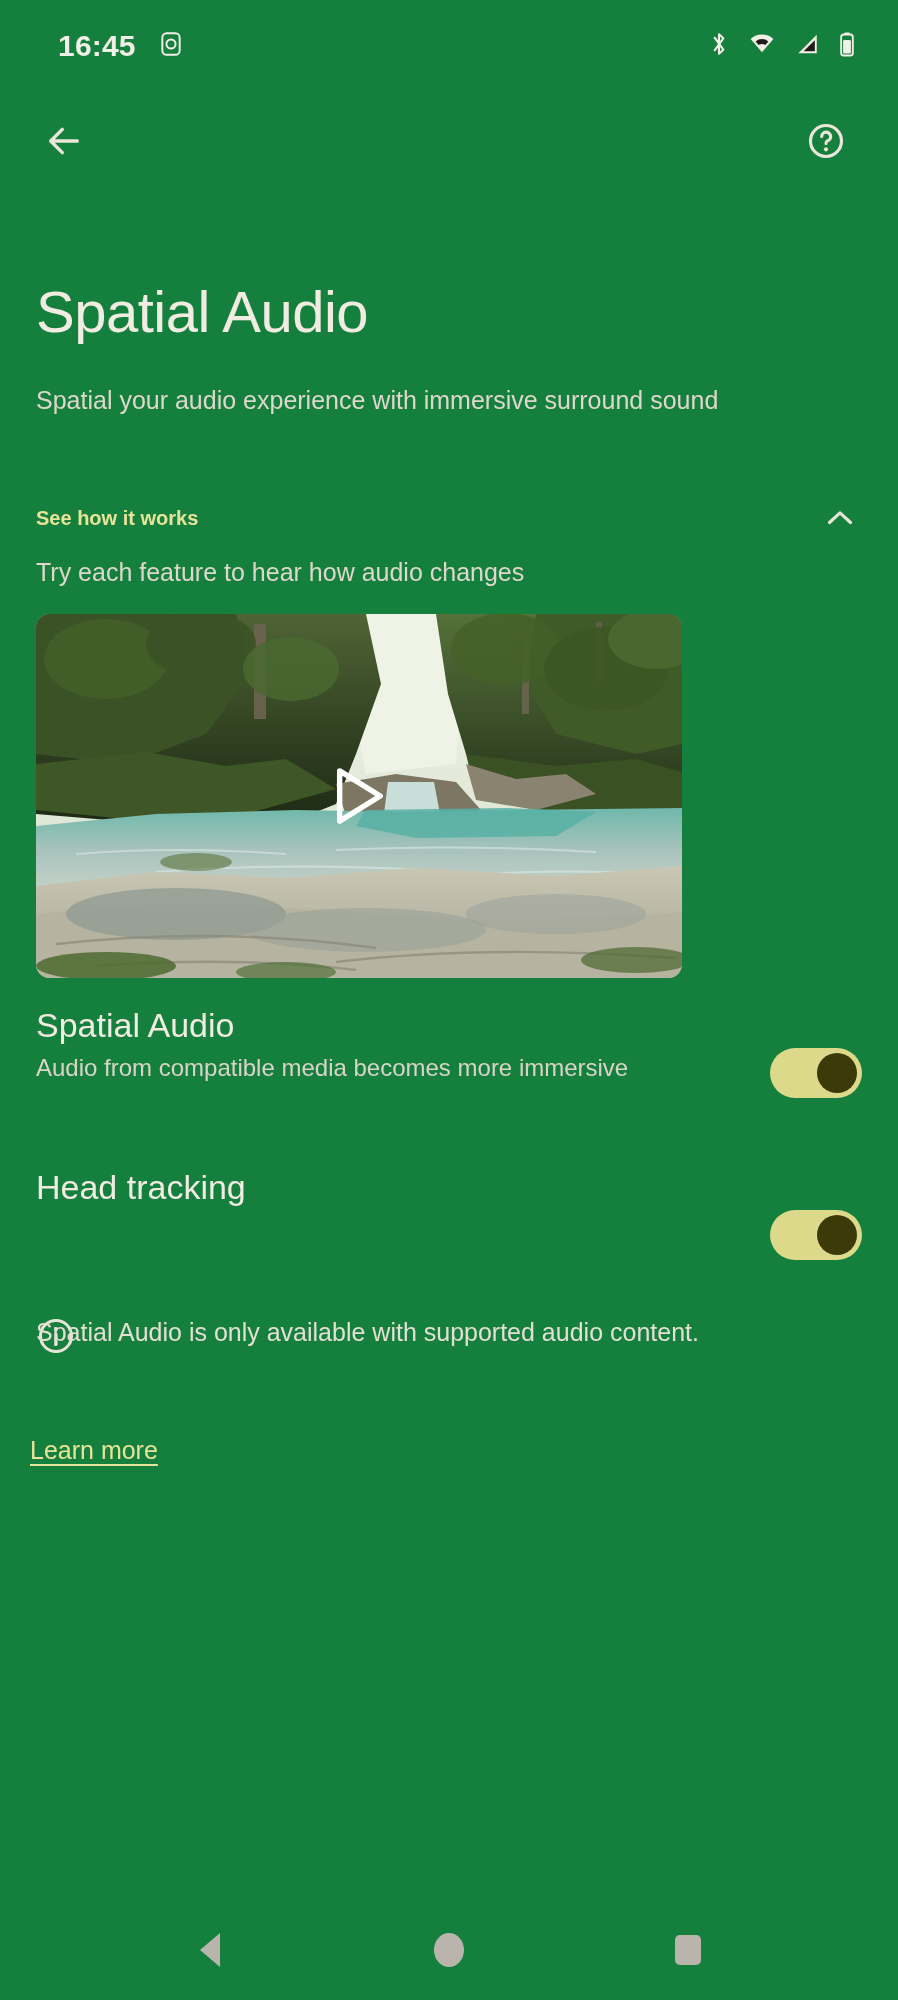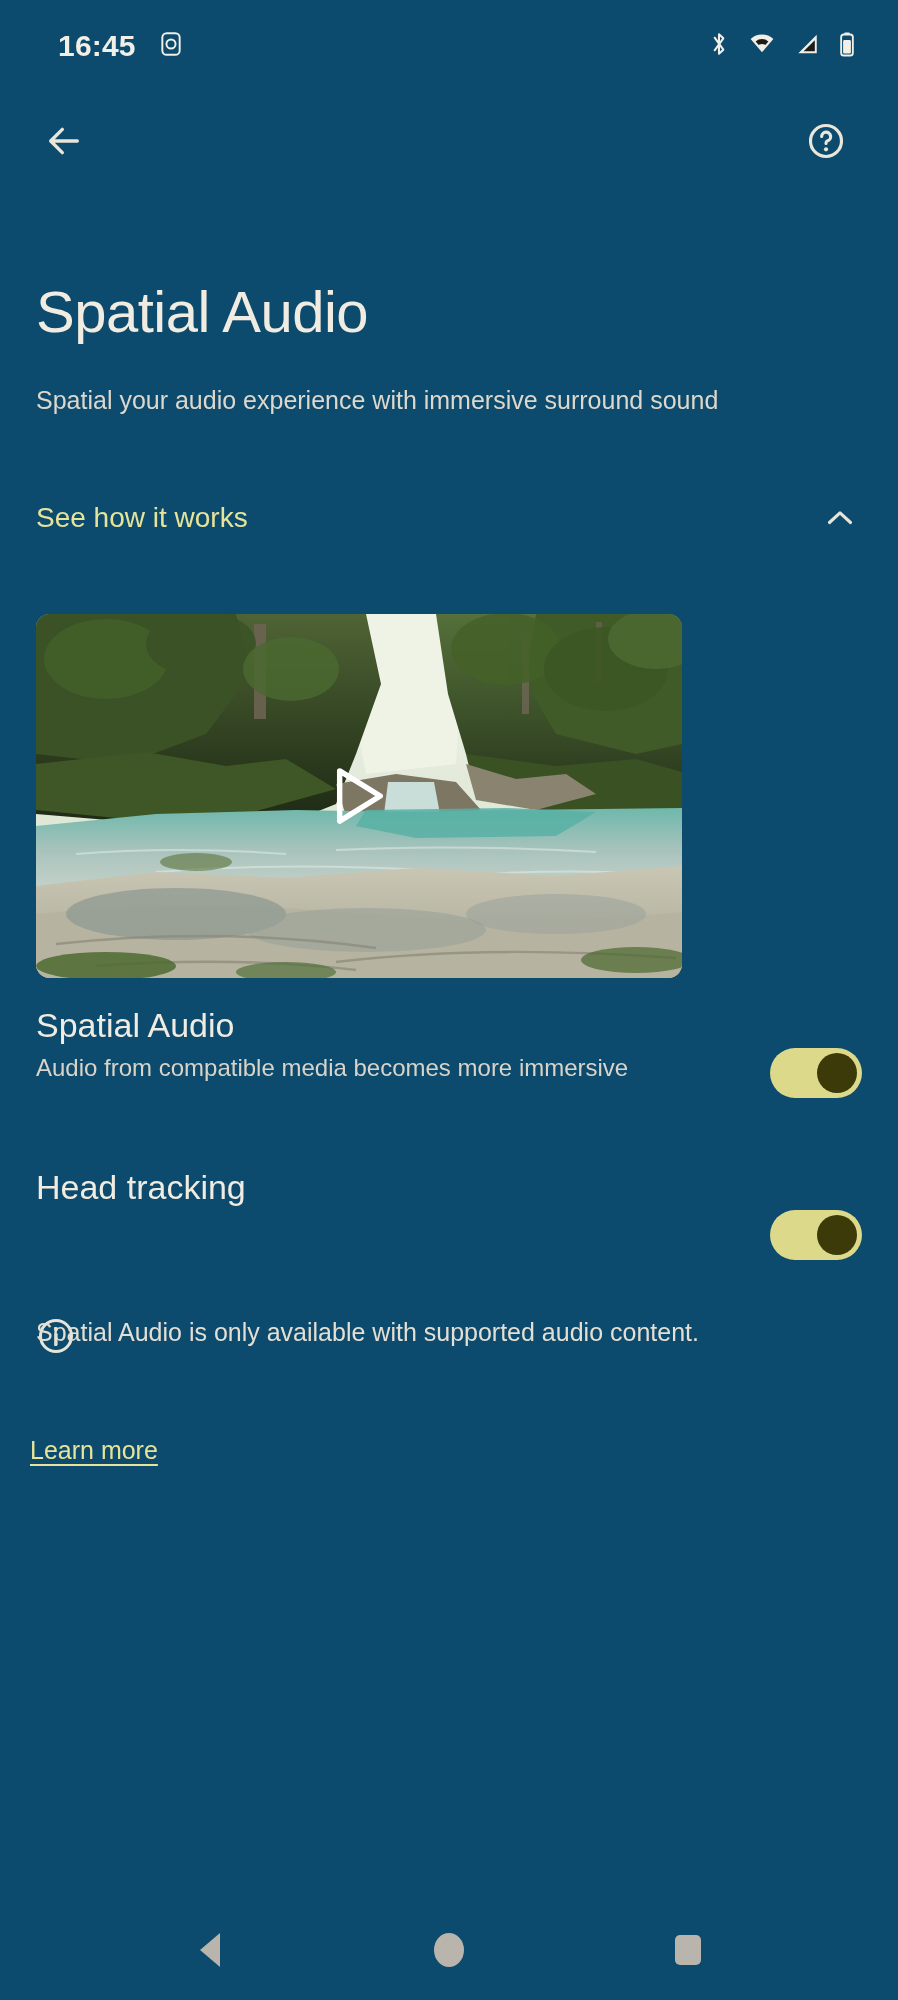--- a/index.html
+++ b/index.html
@@ -2,21 +2,21 @@
 <html><head>
 <meta charset="utf-8">
 <style>
   * { margin:0; padding:0; box-sizing:border-box; }
   html, body {
     width:898px; height:2000px;
     background:#1e1c17;
     font-family:"Liberation Sans", sans-serif;
     overflow:hidden;
   }
-  .phone { position:relative; width:898px; height:2000px; background:#0c4a6e; }
+  .phone { position:relative; width:898px; height:2000px; background:#15803d; }
 
   
   .statusbar {
     position:absolute; top:0; left:0; right:0; height:92px;
     display:flex; align-items:center; justify-content:space-between;
     padding:0 42px 0 58px;
   }
   .sb-left { display:flex; align-items:center; gap:22px; }
   .sb-time { color:#f2efe6; font-size:30px; font-weight:600; letter-spacing:.2px; }
   .sb-right { display:flex; align-items:center; gap:18px; }
@@ -40,21 +40,21 @@
   }
   .page-subtitle {
     position:absolute; top:196px; left:36px; right:30px;
     font-size:25px; color:#ddd8cb; font-weight:400; line-height:1.35;
   }
 
   .section-head {
     position:absolute; top:308px; left:36px; right:36px;
     display:flex; align-items:center; justify-content:space-between;
   }
-  .section-link { font-size:28px; color:#e7e49a; font-weight:400; }
+  .section-link { font-size:20px; color:#e7e49a; font-weight:700; }
   .chev { width:44px; height:44px; display:flex; align-items:center; justify-content:center; }
 
   .section-sub {
     position:absolute; top:368px; left:36px; right:36px;
     font-size:25px; color:#ddd8cb; line-height:1.35;
   }
 
   
   .video {
     position:absolute; top:426px; left:36px;
@@ -178,20 +178,21 @@
 
     <div class="section-head">
       <span class="section-link">See how it works</span>
       <span class="chev">
         <svg width="36" height="36" viewBox="0 0 24 24">
           <path d="M5 15 L12 8.6 L19 15" fill="none" stroke="#e8e4d8" stroke-width="2.1" stroke-linecap="round" stroke-linejoin="round"></path>
         </svg>
       </span>
     </div>
 
+    <div class="section-sub">Try each feature to hear how audio changes</div>
 
     <div class="video">
       <svg viewBox="0 0 646 364" preserveAspectRatio="none">
         <defs>
           <linearGradient id="sky" x1="0" y1="0" x2="0" y2="1">
             <stop offset="0%" stop-color="#f4f6ef"></stop>
               <stop offset="100%" stop-color="#cfdcc2"></stop>
           </linearGradient>
           <linearGradient id="water" x1="0" y1="0" x2="0" y2="1">
             <stop offset="0%" stop-color="#6fb8ab"></stop>

